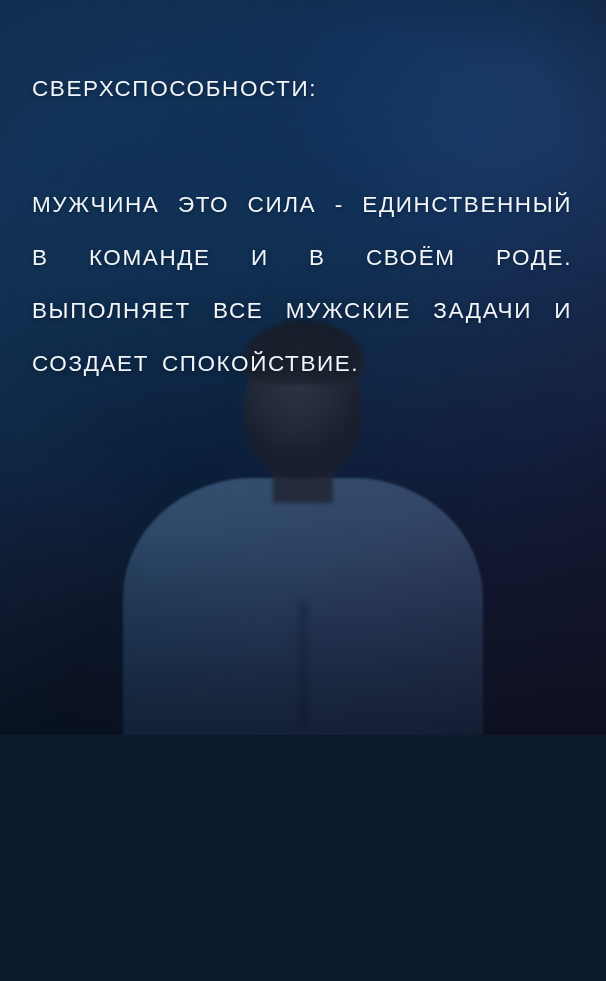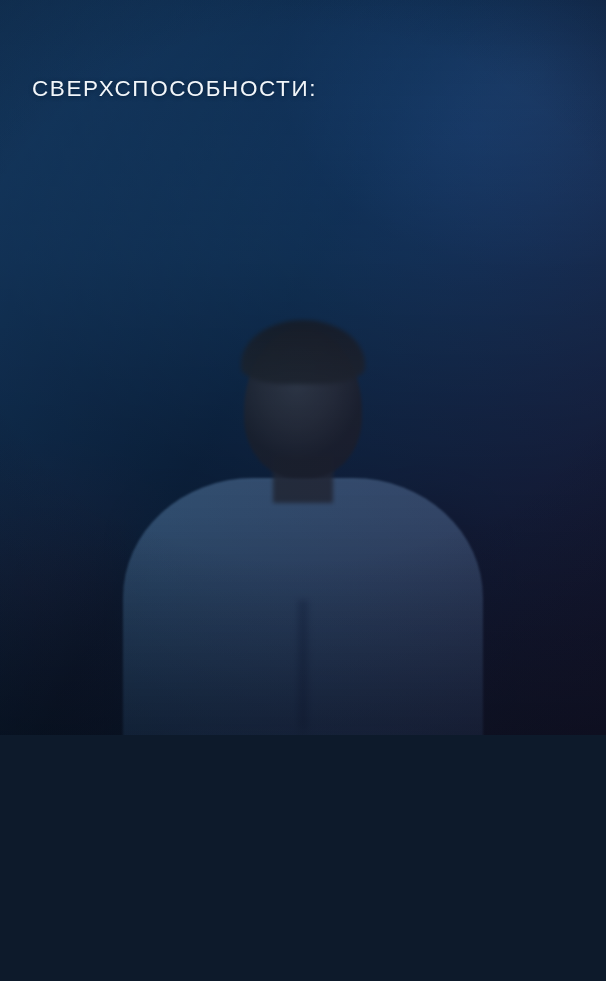--- a/index.html
+++ b/index.html
@@ -200,16 +200,17 @@
     </div>
 
     <div class="tint"></div>
     <div class="tint2"></div>
     <div class="vignette"></div>
   </div>
 
   <div class="content">
     <p class="para heading">СВЕРХСПОСОБНОСТИ:</p>
     <div class="gap-1"></div>
+    <p class="para">МУЖЧИНА ЭТО СИЛА - ЕДИНСТВЕННЫЙ В КОМАНДЕ И В СВОЁМ РОДЕ. ВЫПОЛНЯЕТ ВСЕ МУЖСКИЕ ЗАДАЧИ И СОЗДАЕТ СПОКОЙСТВИЕ.</p>
     <div class="gap-2"></div>
   </div>
 
 </div>
 
 </body></html>

